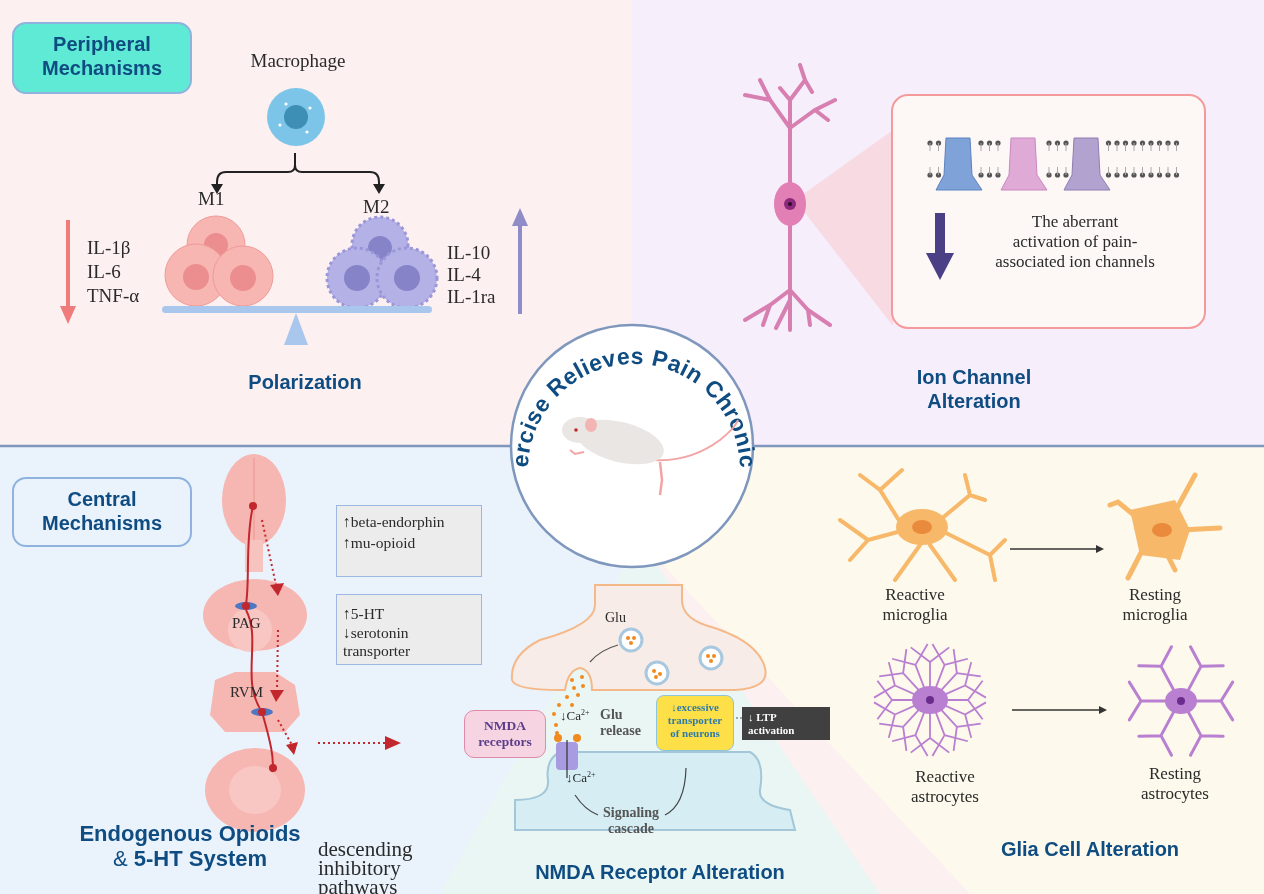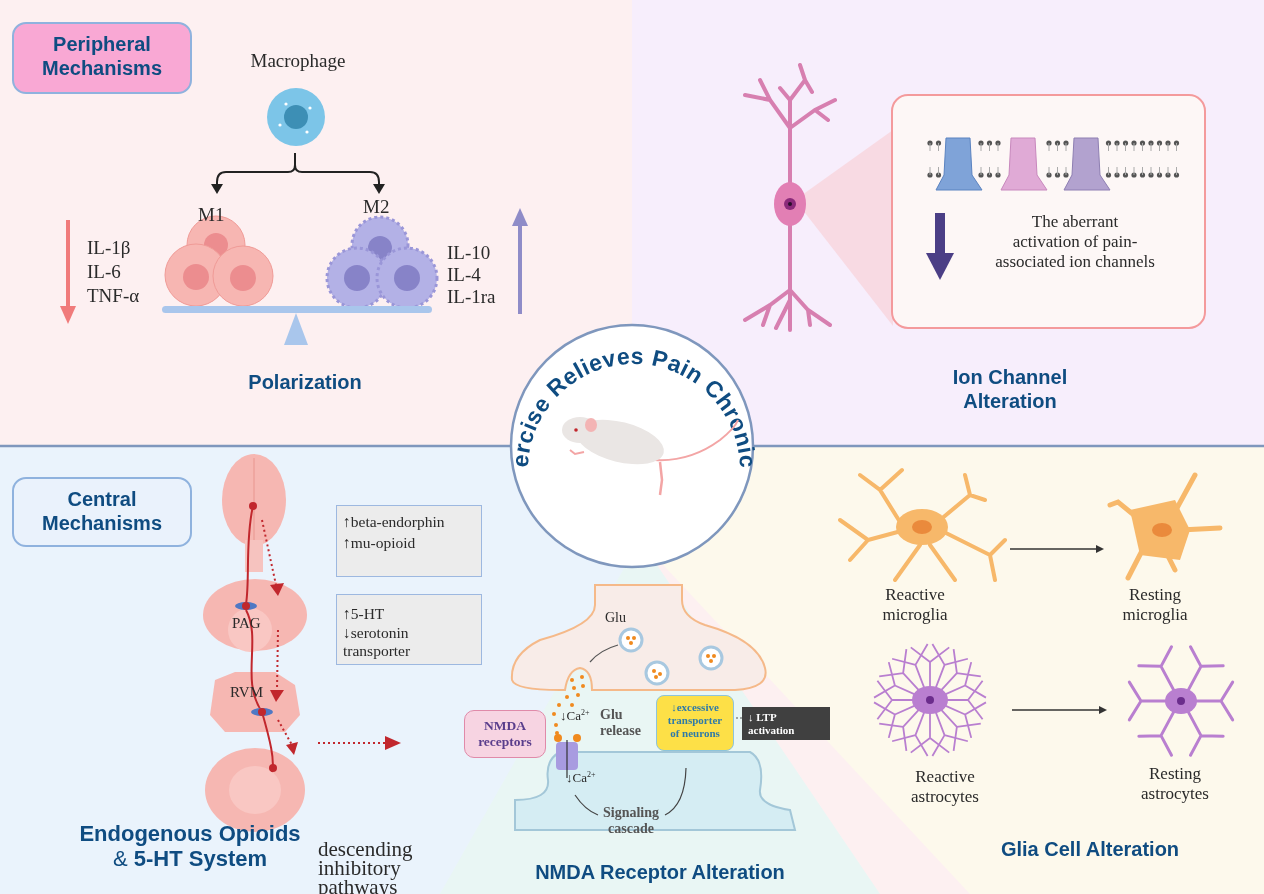--- a/index.html
+++ b/index.html
@@ -2,21 +2,21 @@
 <html><head>
 <meta charset="utf-8">
 <style>
   * { box-sizing: border-box; margin: 0; padding: 0; }
   html, body { width: 1264px; height: 894px; overflow: hidden; background: #fdf0f1; }
   body { position: relative; font-family: "Liberation Serif", serif; color: #222; }
   .abs { position: absolute; }
   .title-blue { font-family: "Liberation Sans", sans-serif; font-weight: bold; color: #0f4c81; text-align: center; line-height: 1.2; }
   .serif { font-family: "Liberation Serif", serif; color: #2a2a2a; }
   .tagbox {
-    border: 2px solid #8fb2de; border-radius: 14px; background: #f9a8d4;
+    border: 2px solid #8fb2de; border-radius: 14px; background: #5eead4;
     font-family: "Liberation Sans", sans-serif; font-weight: bold; color: #0f4c81;
     font-size: 20px; text-align: center; line-height: 1.2; padding-top: 8px;
   }
   .graybox { background: #ececec; border: 1.5px solid #9db8e0; font-size: 15.5px; line-height: 1.35; padding: 6px 6px; }
   svg { position: absolute; left: 0; top: 0; }
 </style>
 </head>
 <body>
 
 <svg width="1264" height="894">
@@ -79,21 +79,21 @@
   <g>
     <rect x="66" y="220" width="4" height="88" fill="#f07b7b"></rect>
     <polygon points="60,306 76,306 68,324" fill="#f07b7b"></polygon>
   </g>
   <g>
     <rect x="518" y="226" width="4" height="88" fill="#8f8cc8"></rect>
     <polygon points="512,226 528,226 520,208" fill="#8f8cc8"></polygon>
   </g>
 </svg>
 
-<div class="abs serif" style="left:198px;top:204px;font-size:19px;text-align:center;">M1</div>
+<div class="abs serif" style="left:198px;top:188px;font-size:19px;text-align:center;">M1</div>
 <div class="abs serif" style="left:363px;top:196px;font-size:19px;">M2</div>
 
 <div class="abs serif" style="left:87px;top:236px;font-size:19px;line-height:24px;">
   <div>IL-1β</div>
   <div>IL-6</div>
   <div>TNF-α</div>
 </div>
 <div class="abs serif" style="left:447px;top:242px;font-size:19px;line-height:22px;">
   <div>IL-10</div>
   <div>IL-4</div>
@@ -202,21 +202,21 @@
     <polygon points="926,253 954,253 940,280" fill="#4b3f86"></polygon>
   </g>
 </svg>
 
 <div class="abs serif" style="left:955px;top:212px;width:240px;text-align:center;font-size:17px;line-height:20px;">
   <div>The aberrant</div>
   <div>activation of pain-</div>
   <div>associated ion channels</div>
 </div>
 
-<div class="abs title-blue" style="left:930px;top:365px;width:160px;font-size:20px;">
+<div class="abs title-blue" style="left:894px;top:365px;width:160px;font-size:20px;">
   <div>Ion Channel</div>
   <div>Alteration</div>
 </div>
 
 <div class="abs tagbox" style="left:12px;top:477px;width:180px;height:70px;background:#eaf2fc;">
   <div>Central</div>
   <div>Mechanisms</div>
 </div>
 
 <svg width="632" height="894">

